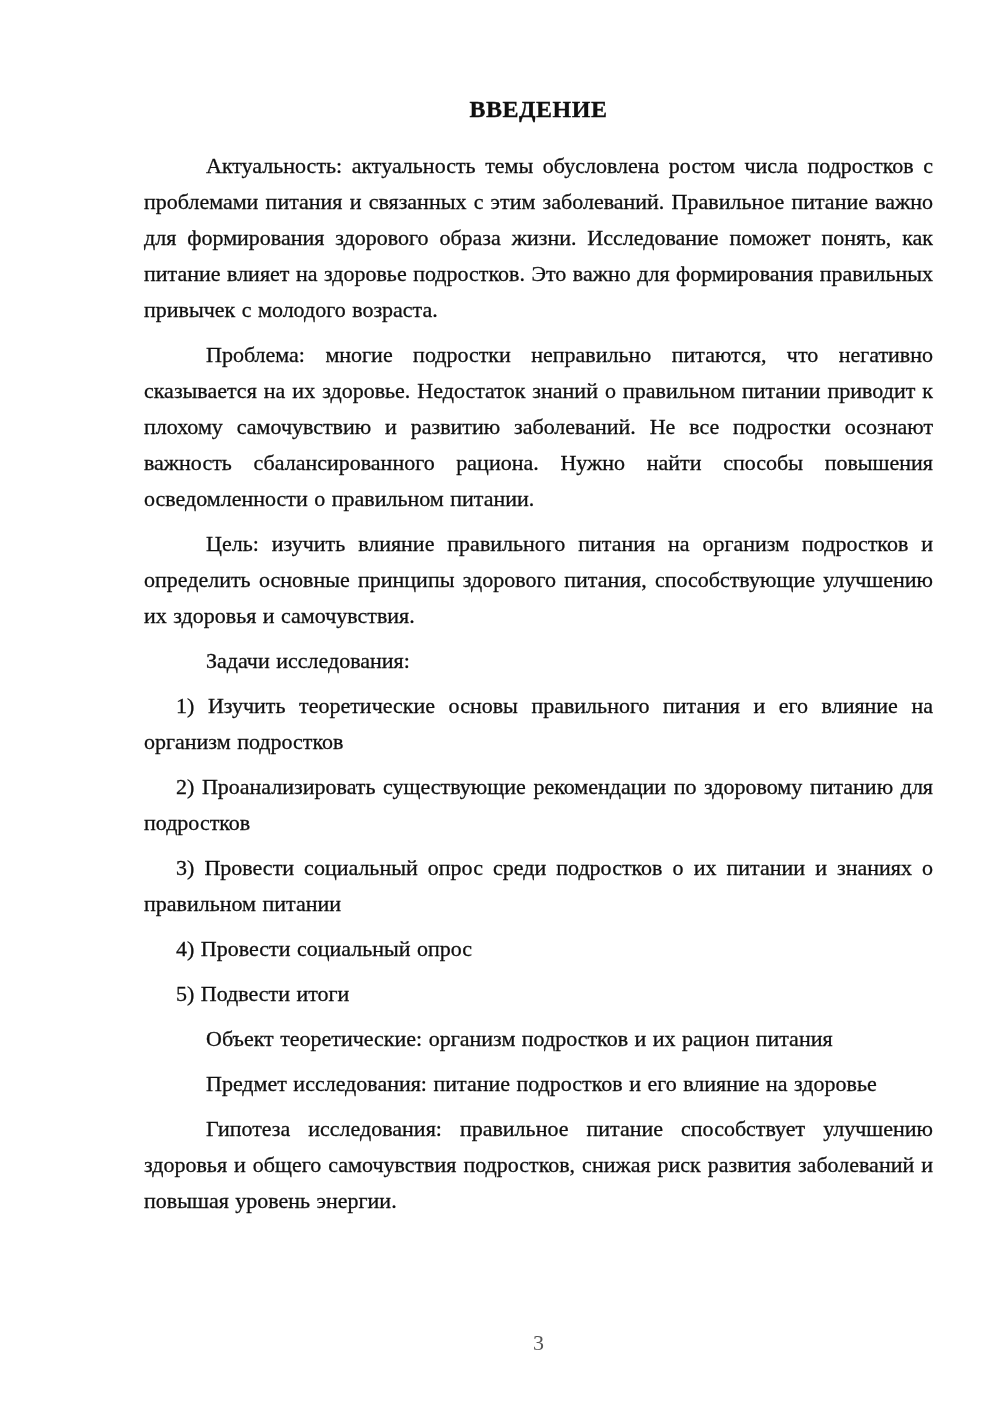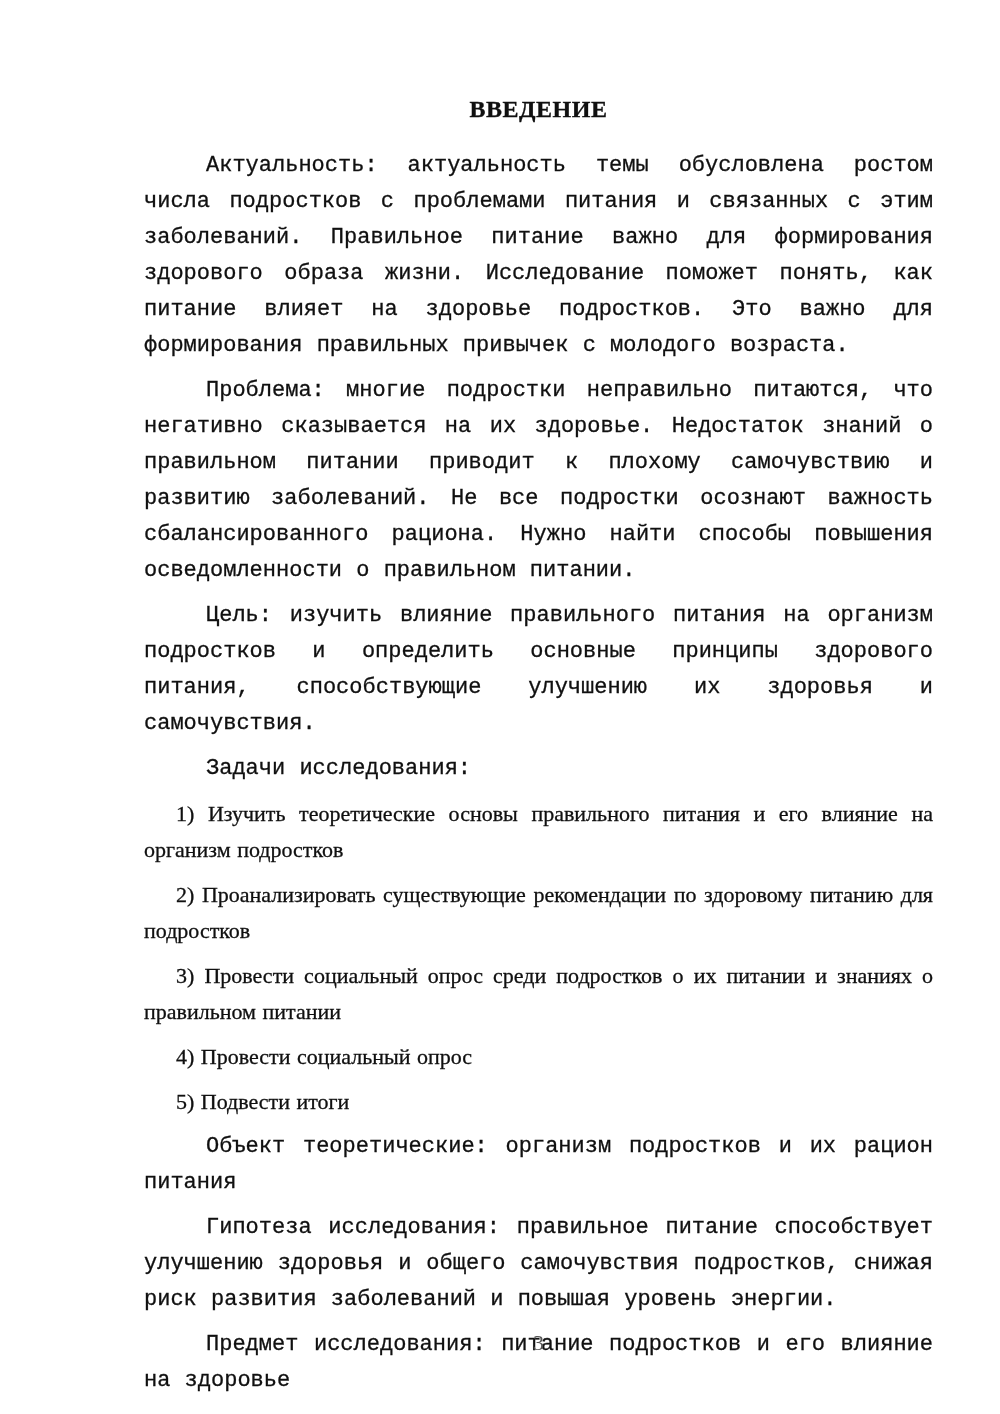--- a/index.html
+++ b/index.html
@@ -32,21 +32,20 @@
     font-size: 22px;
     line-height: 36px;
     margin: 0 0 9px 0;
     text-align: justify;
     text-align-last: left;
     word-spacing: 1px;
     -webkit-text-stroke: 0.3px currentColor;
   }
   .para {
     text-indent: 62px;
-    font-family: Liberation Mono, monospace;
   }
   .list-item {
     text-indent: 32px;
   }
   .page-number {
     position: absolute;
     left: 144px;
     right: 67px;
     top: 1330px;
     text-align: center;
@@ -74,19 +73,19 @@
   <p class="list-item">2) Проанализировать существующие рекомендации по здоровому питанию для подростков</p>
 
   <p class="list-item">3) Провести социальный опрос среди подростков о их питании и знаниях о правильном питании</p>
 
   <p class="list-item">4) Провести социальный опрос</p>
 
   <p class="list-item">5) Подвести итоги</p>
 
   <p class="para">Объект теоретические: организм подростков и их рацион питания</p>
 
+  <p class="para">Предмет исследования: питание подростков и его влияние на здоровье</p>
+
   <p class="para">Гипотеза исследования: правильное питание способствует улучшению здоровья и общего самочувствия подростков, снижая риск развития заболеваний и повышая уровень энергии.</p>
-
-  <p class="para">Предмет исследования: питание подростков и его влияние на здоровье</p>
 
   <div class="page-number">3</div>
 
 </div>
 
 </body></html>

